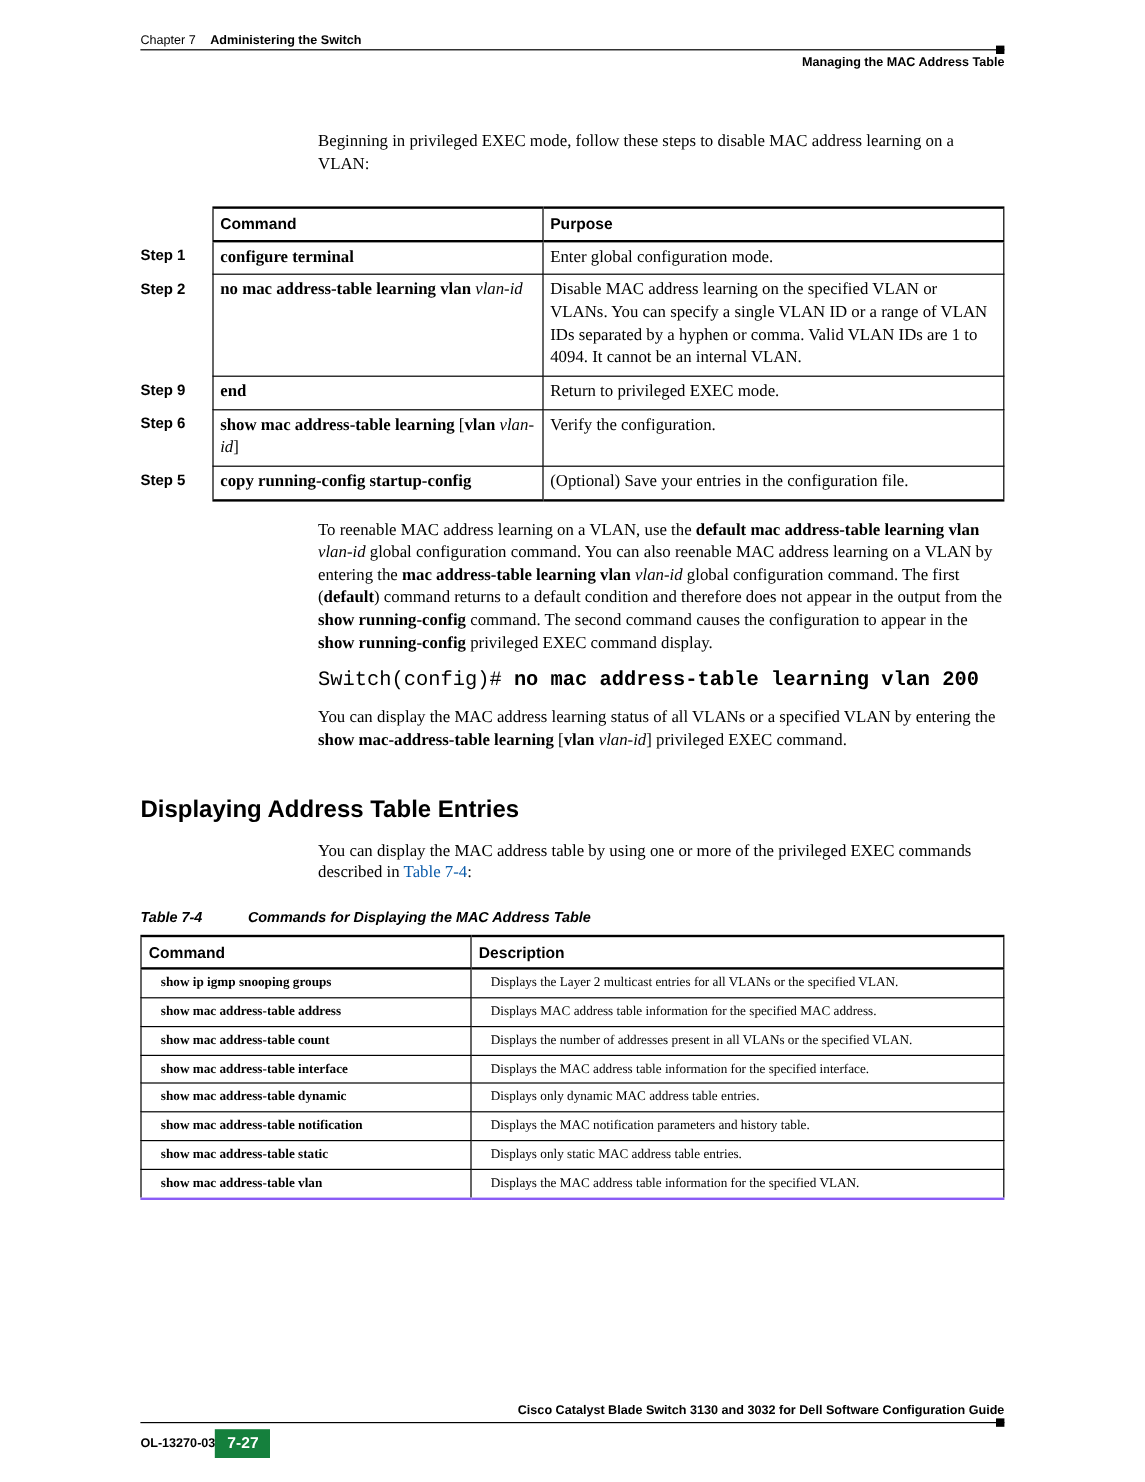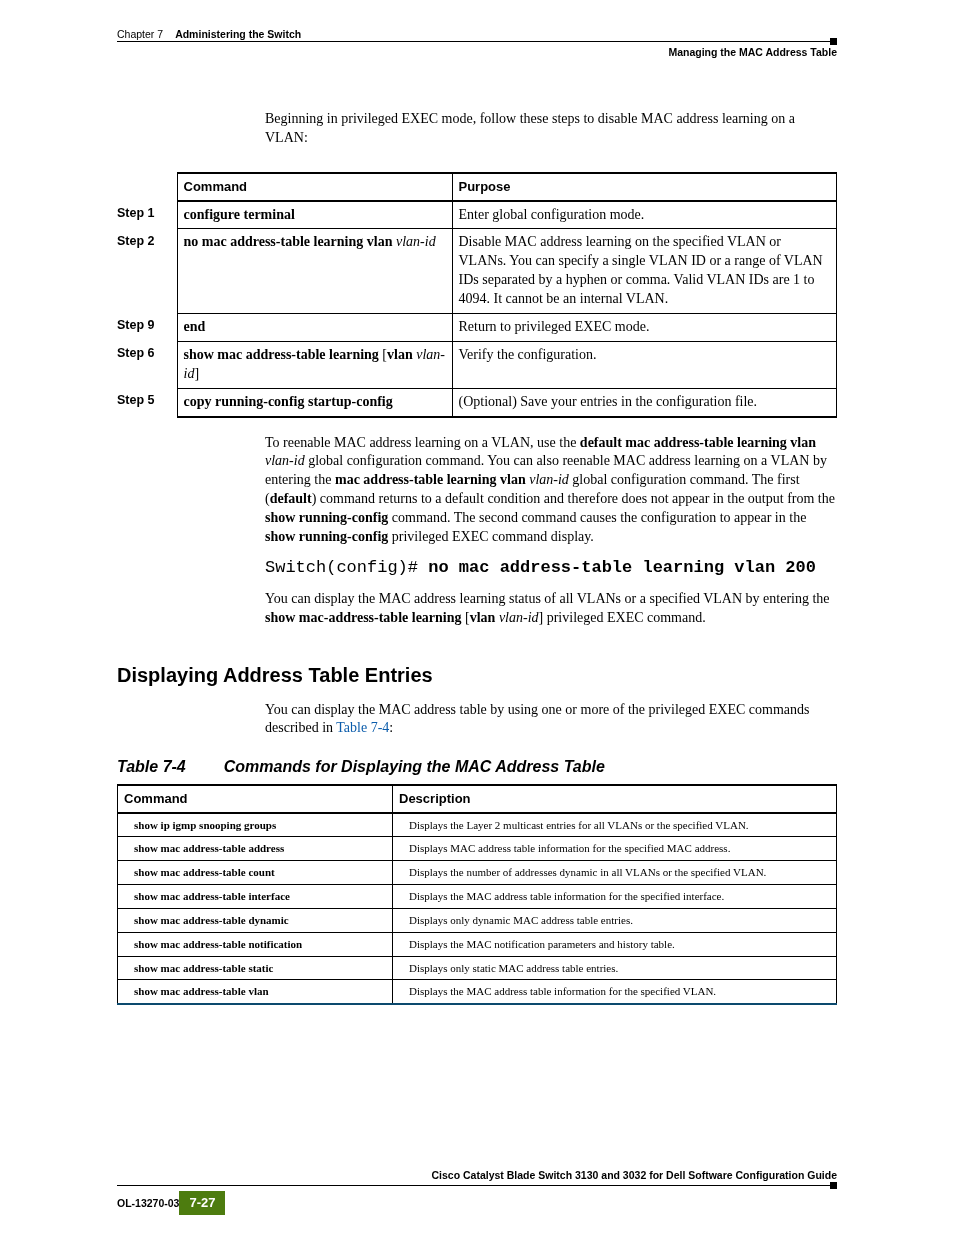--- a/index.html
+++ b/index.html
@@ -116,21 +116,21 @@
   }
   .section-h {
     font-family: Arial, Helvetica, sans-serif;
     font-weight: bold;
     font-size: 20px;
     margin: 34px 0 12px 0;
   }
   .tbl-caption {
     font-family: Arial, Helvetica, sans-serif;
     font-style: italic;
-    font-size: 16px;
+    font-size: 12px;
     font-weight: bold;
     margin: 18px 0 6px 0;
   }
   .tbl-caption .num { font-style: italic; font-weight: bold; padding-right: 38px;}
   .cmd-table {
     border-collapse: collapse;
     width: 100%;
     margin: 0 0 30px 0;
   }
   .cmd-table col.c1 { width: 275px; }
@@ -144,21 +144,21 @@
     border-bottom: 2px solid #000;
     border-left: 1px solid #000;
     border-right: 1px solid #000;
   }
   .cmd-table td {
     padding: 4px 16px;
     border: 1px solid #000;
     font-size: 11px;
     vertical-align: top;
   }
-  .cmd-table tr:last-child td { border-bottom: 2px solid #0c4a6e; }
+  .cmd-table tr:last-child td { border-bottom: 2px solid #8b5cf6; }
   .cmd-table td.c1 { font-weight: bold; }
   .link { color: #0b5cab; }
   .footer {
     position: absolute;
     bottom: 20px;
     left: 76px;
     right: 76px;
   }
   .foot-rule {
     height: 1px;
@@ -186,21 +186,21 @@
     justify-content: flex-start;
     align-items: center;
     padding-top: 5px;
   }
   .foot-left {
     font-family: Arial, Helvetica, sans-serif;
     font-weight: bold;
     font-size: 10.5px;
   }
   .pagenum {
-    background: #4d7c0f;
+    background: #15803d;
     color: #fff;
     font-family: Arial, Helvetica, sans-serif;
     font-weight: bold;
     font-size: 13px;
     padding: 3px 10px;
   }
 </style>
 </head>
 <body>
 
@@ -293,21 +293,21 @@
       <tr>
             <td class="c1">show ip igmp snooping groups</td>
             <td>Displays the Layer 2 multicast entries for all VLANs or the specified VLAN.</td>
           </tr>
       <tr>
             <td class="c1">show mac address-table address</td>
             <td>Displays MAC address table information for the specified MAC address.</td>
           </tr>
       <tr>
             <td class="c1">show mac address-table count</td>
-            <td>Displays the number of addresses dynamic in all VLANs or the specified VLAN.</td>
+            <td>Displays the number of addresses present in all VLANs or the specified VLAN.</td>
           </tr>
       <tr>
             <td class="c1">show mac address-table interface</td>
             <td>Displays the MAC address table information for the specified interface.</td>
           </tr>
       <tr>
             <td class="c1">show mac address-table dynamic</td>
             <td>Displays only dynamic MAC address table entries.</td>
           </tr>
       <tr>

